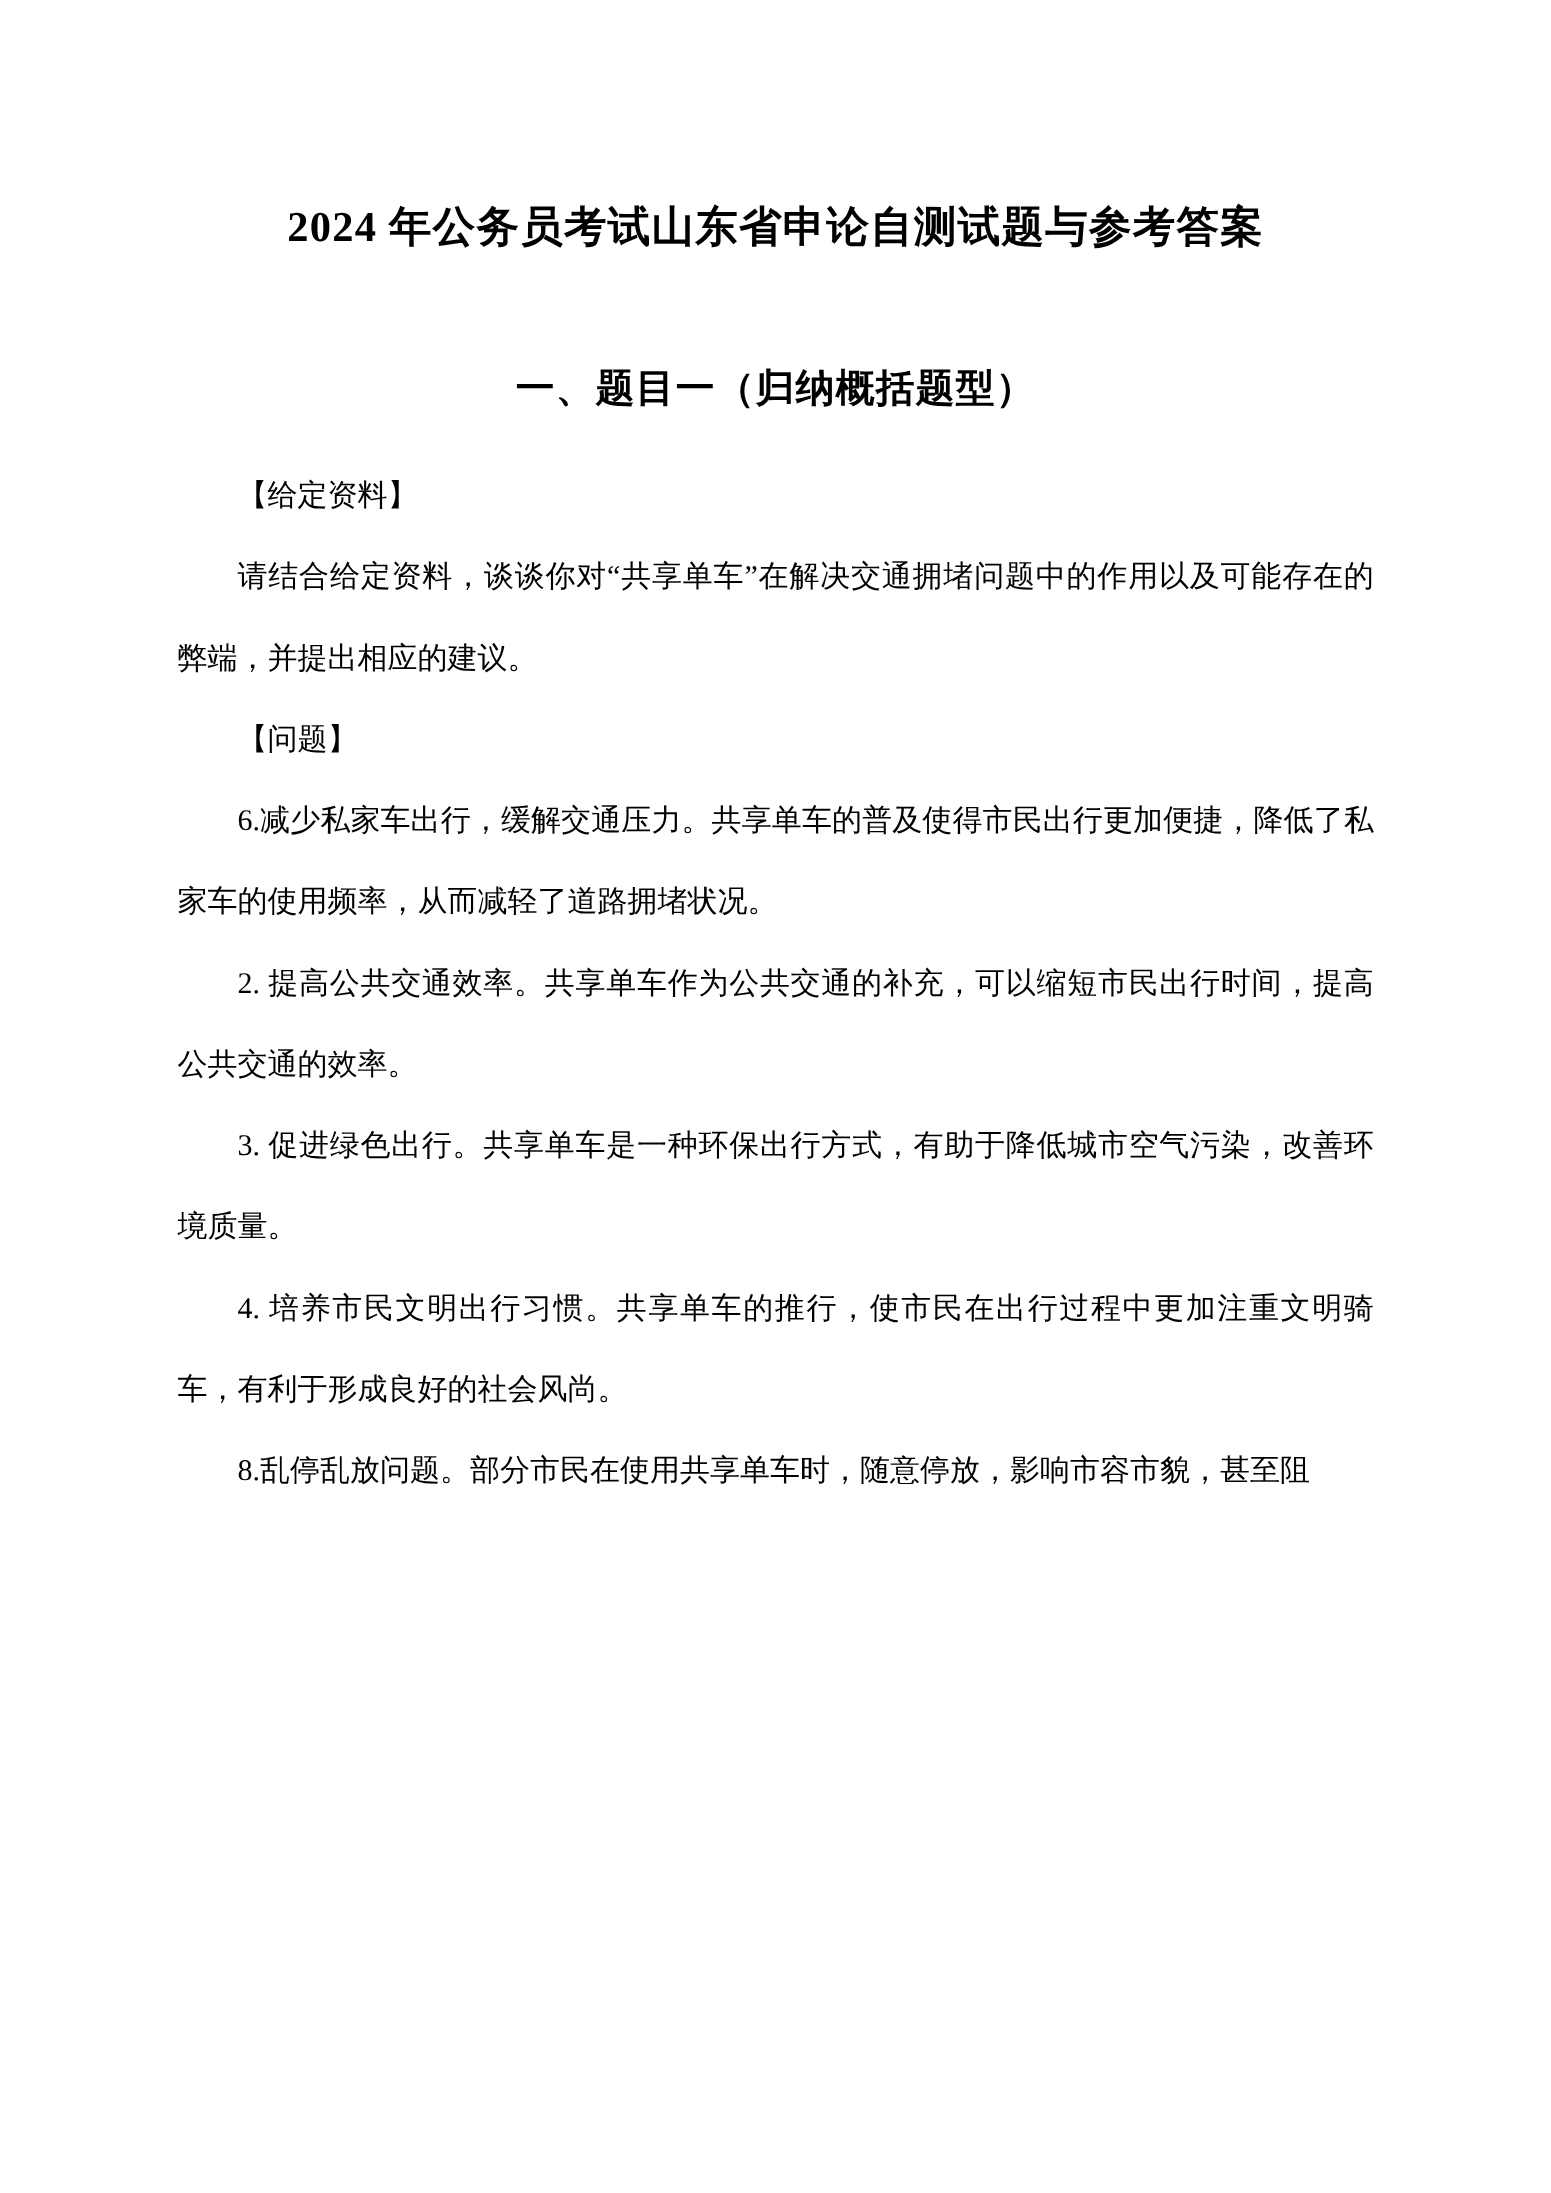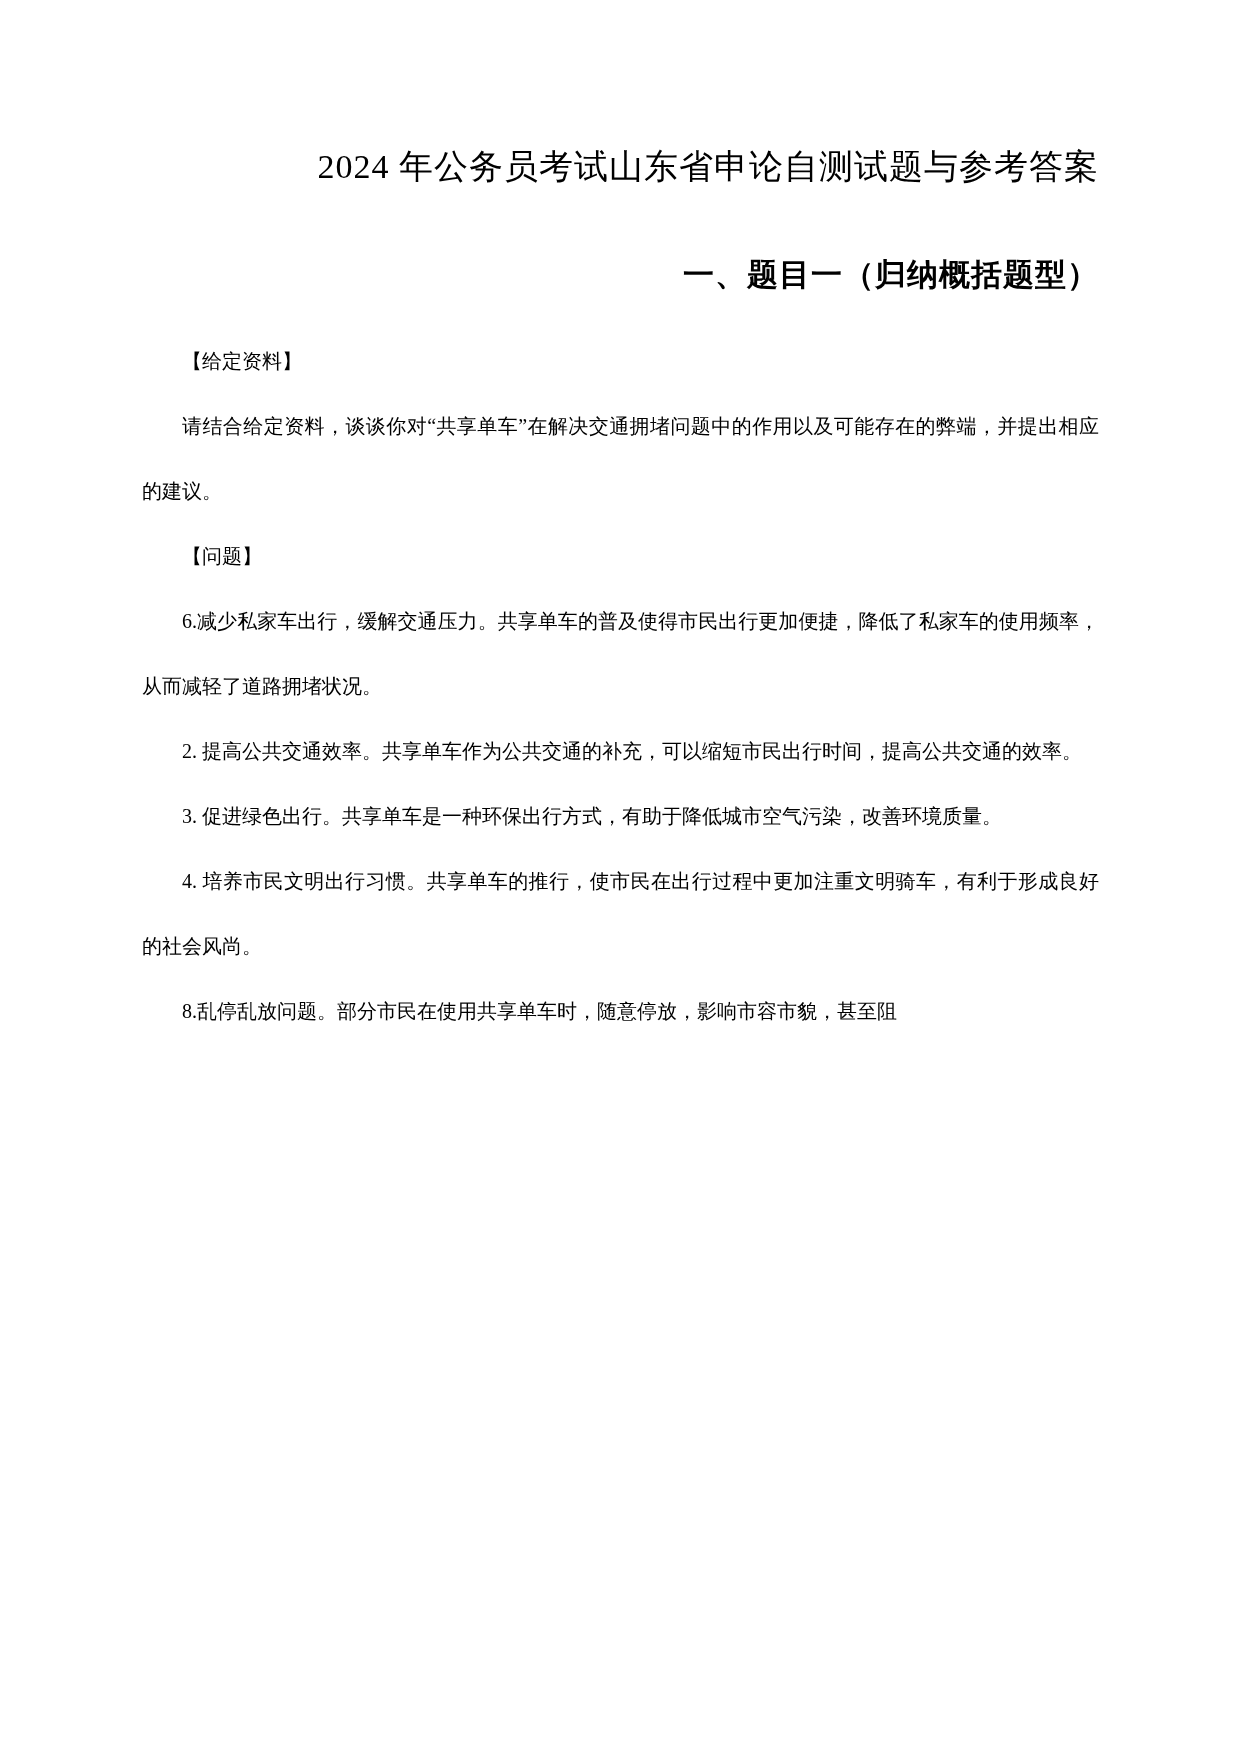--- a/index.html
+++ b/index.html
@@ -12,41 +12,41 @@
     width: 1241px;
     height: 1754px;
     background: #ffffff;
     color: #000000;
     box-sizing: border-box;
     padding: 143px 142px 0 142px;
     overflow: hidden;
     font-family: "Liberation Serif", "DejaVu Serif", serif;
   }
   .doc-title {
-    margin: 0;
+    margin: 16px;
     font-size: 34px;
-    font-weight: 400;
+    font-weight: 700;
     line-height: 48px;
-    text-align: right;
+    text-align: center;
     letter-spacing: 1px;
   }
   .section-heading {
-    margin: 62px 0 0 0;
+    margin: 82px 0 0 0;
     font-size: 31px;
     font-weight: 700;
     line-height: 44px;
-    text-align: right;
+    text-align: center;
     letter-spacing: 1px;
   }
   .doc-body {
     margin-top: 32px;
   }
   .doc-body p {
     margin: 0;
-    font-size: 20px;
+    font-size: 24px;
     line-height: 65px;
     text-align: justify;
     text-indent: 2em;
     word-break: normal;
     overflow-wrap: break-word;
   }
 </style>
 </head>
 <body>
 

